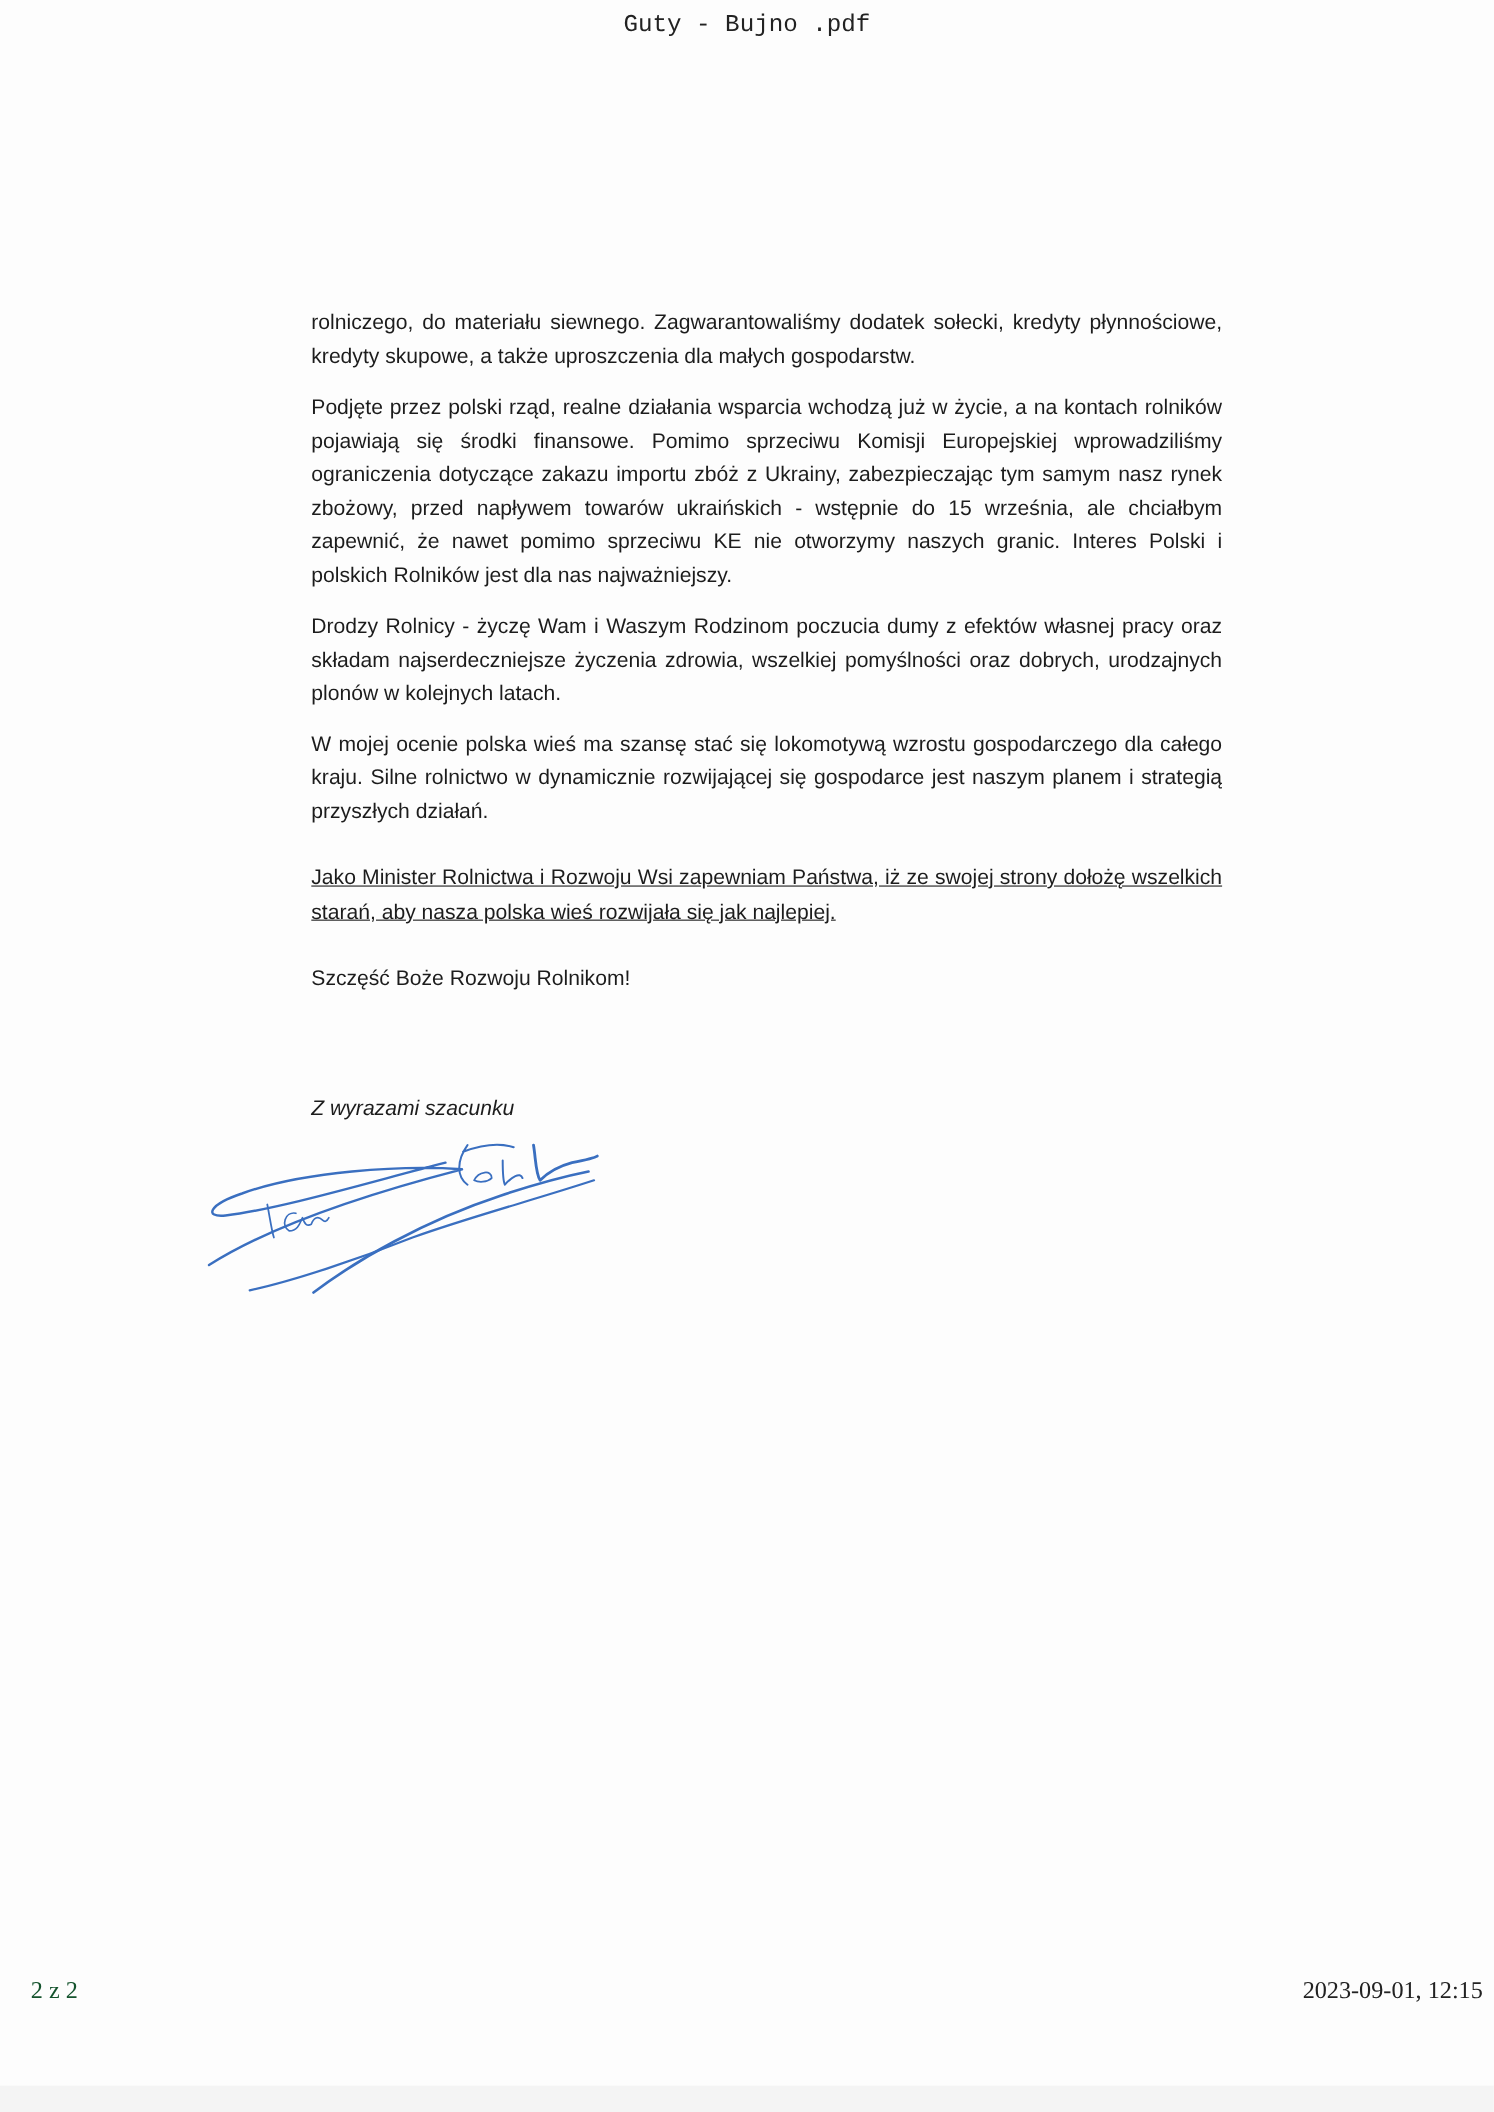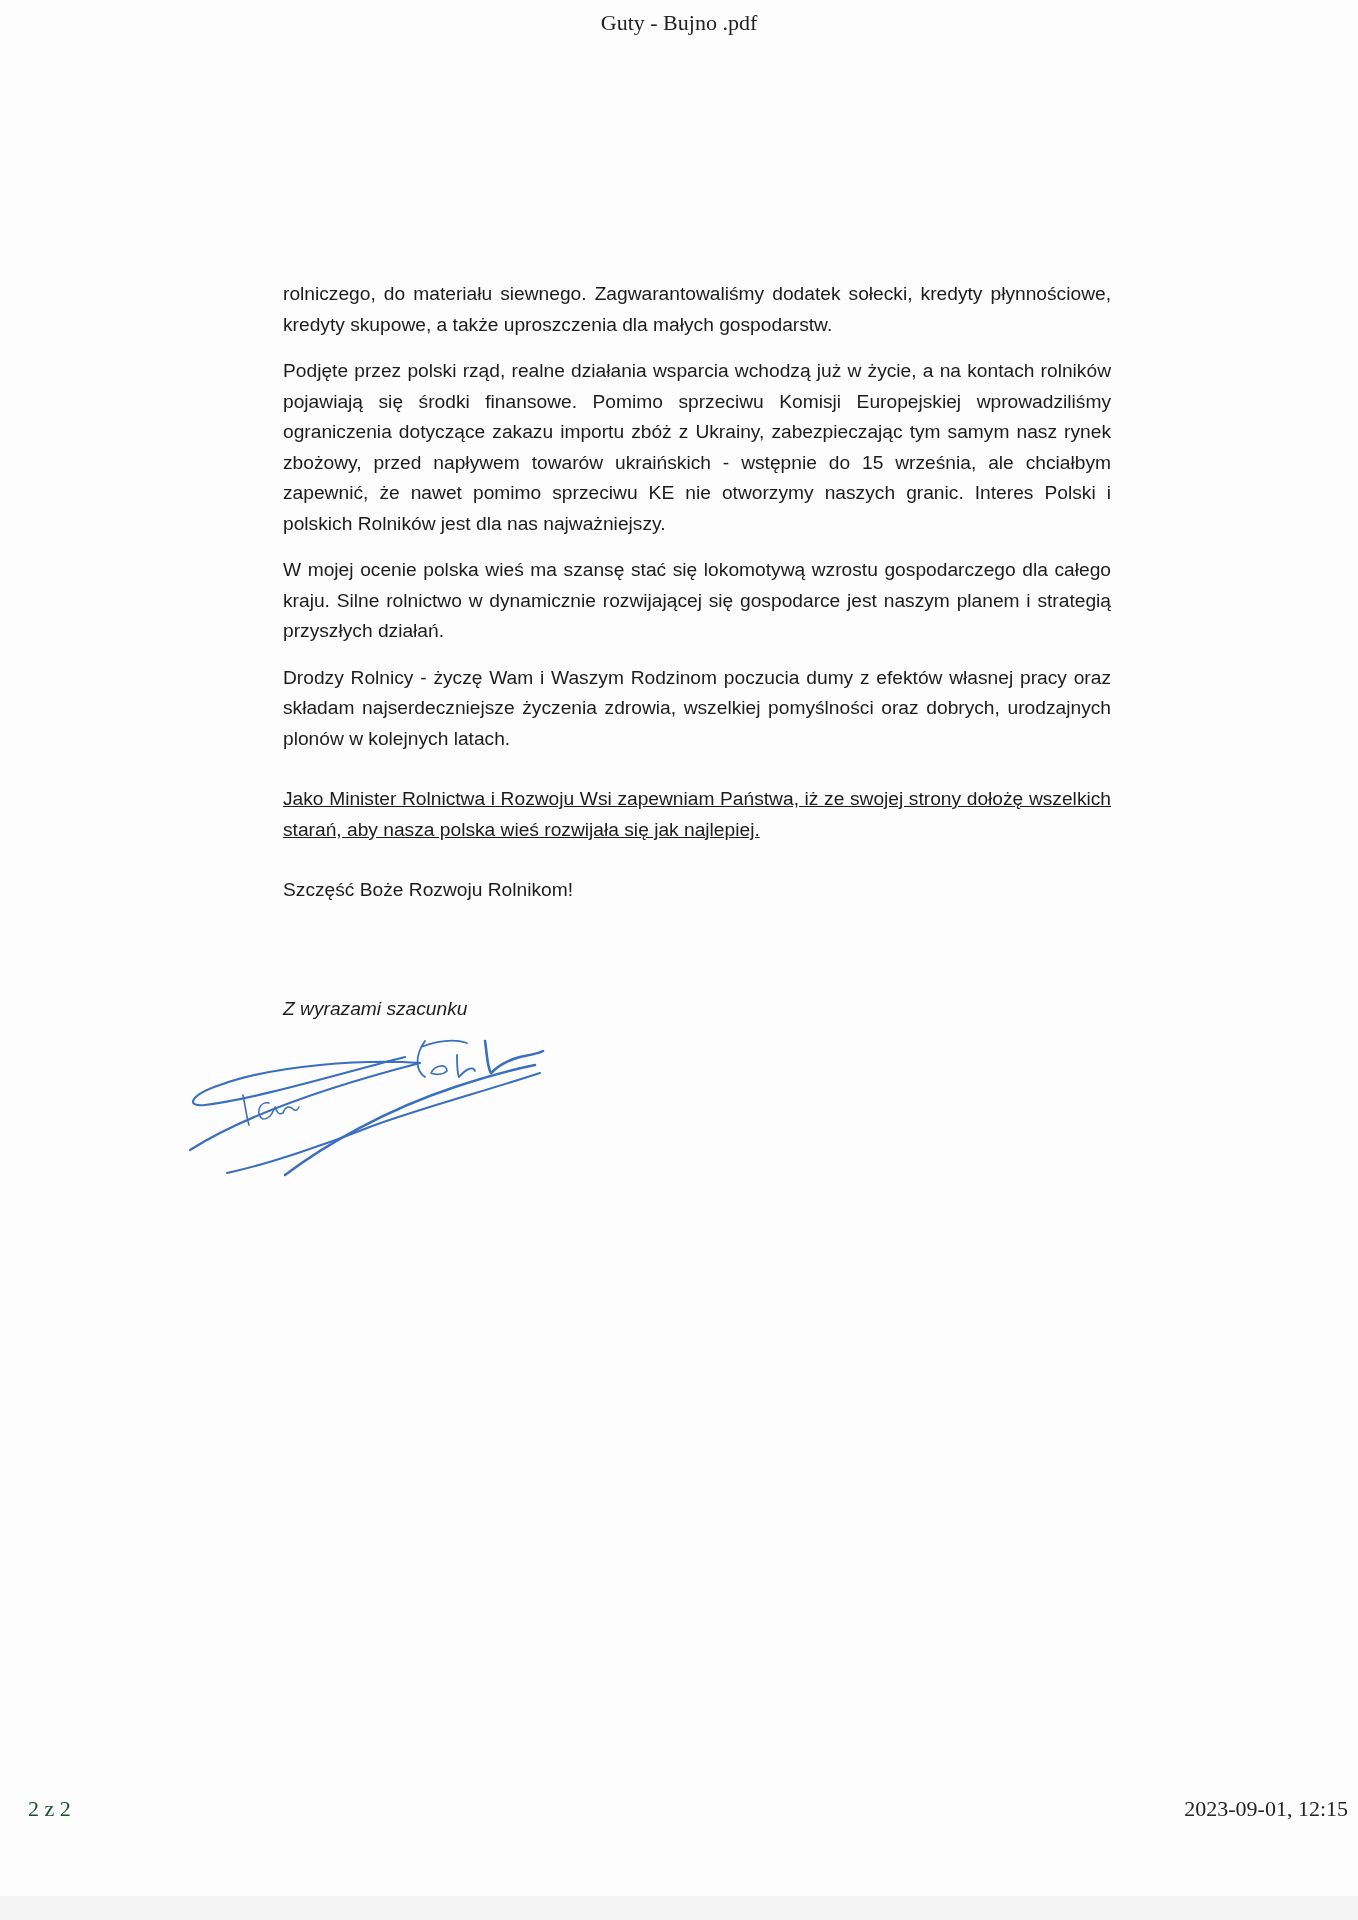--- a/index.html
+++ b/index.html
@@ -12,21 +12,21 @@
   .page {
     position: absolute; left: 0; top: 0; width: 1358px; height: 1896px;
     background: #fdfdfd;
   }
   .bottom-band {
     position: absolute; left: 0; top: 1896px; width: 1358px; height: 24px;
     background: #f4f4f4;
   }
   .doc-title {
     position: absolute; top: 10px; left: 0; width: 1358px; text-align: center;
-    font-family: Liberation Serif, serif; font-size: 22px; color: #222;
+    font-family: Liberation Mono, monospace; font-size: 22px; color: #222;
   }
   .body-text {
     position: absolute; left: 283px; top: 279px; width: 828px;
     font-family: "Liberation Sans", sans-serif; font-size: 19.2px;
     line-height: 30.5px; color: #1c1c1c;
   }
   .body-text p { margin: 0 0 16px 0; text-align: justify; text-align-last: left; }
   .body-text p.closing { margin-top: 30px; text-decoration: underline; }
   .body-text p.greet { margin-top: 30px; }
   .regards {
@@ -46,22 +46,22 @@
 </style>
 </head>
 <body>
 
 <div class="page">
   <div class="doc-title">Guty - Bujno .pdf</div>
 
   <div class="body-text">
     <p>rolniczego, do materiału siewnego. Zagwarantowaliśmy dodatek sołecki, kredyty płynnościowe, kredyty skupowe, a także uproszczenia dla małych gospodarstw.</p>
     <p>Podjęte przez polski rząd, realne działania wsparcia wchodzą już w życie, a na kontach rolników pojawiają się środki finansowe. Pomimo sprzeciwu Komisji Europejskiej wprowadziliśmy ograniczenia dotyczące zakazu importu zbóż z Ukrainy, zabezpieczając tym samym nasz rynek zbożowy, przed napływem towarów ukraińskich - wstępnie do 15 września, ale chciałbym zapewnić, że nawet pomimo sprzeciwu KE nie otworzymy naszych granic. Interes Polski i polskich Rolników jest dla nas najważniejszy.</p>
+    <p>Drodzy Rolnicy - życzę Wam i Waszym Rodzinom poczucia dumy z efektów własnej pracy oraz składam najserdeczniejsze życzenia zdrowia, wszelkiej pomyślności oraz dobrych, urodzajnych plonów w kolejnych latach.</p>
     <p>W mojej ocenie polska wieś ma szansę stać się lokomotywą wzrostu gospodarczego dla całego kraju. Silne rolnictwo w dynamicznie rozwijającej się gospodarce jest naszym planem i strategią przyszłych działań.</p>
-    <p>Drodzy Rolnicy - życzę Wam i Waszym Rodzinom poczucia dumy z efektów własnej pracy oraz składam najserdeczniejsze życzenia zdrowia, wszelkiej pomyślności oraz dobrych, urodzajnych plonów w kolejnych latach.</p>
     <p class="closing">Jako Minister Rolnictwa i Rozwoju Wsi zapewniam Państwa, iż ze swojej strony dołożę wszelkich starań, aby nasza polska wieś rozwijała się jak najlepiej.</p>
     <p class="greet">Szczęść Boże Rozwoju Rolnikom!</p>
   </div>
 
   <div class="regards">Z wyrazami szacunku</div>
 
   <svg class="signature" viewBox="0 0 360 175" fill="none" stroke-linecap="round" stroke-linejoin="round">
     <path class="sig" d="M5 135 C 60 100, 150 70, 235 48 C 180 44, 90 50, 35 70 C 5 80, 0 92, 20 90 C 70 84, 150 60, 220 42" stroke-width="2.2" stroke="#3a6fc0"></path>
     <path class="sig" d="M240 26 C 230 40, 230 55, 240 62 M236 32 C 255 25, 270 24, 282 28" stroke-width="1.8" stroke="#3a6fc0"></path>
     <path class="sig" d="M246 58 C 250 50, 262 48, 262 56 C 258 60, 250 60, 246 58" stroke-width="1.6" stroke="#3a6fc0"></path>

